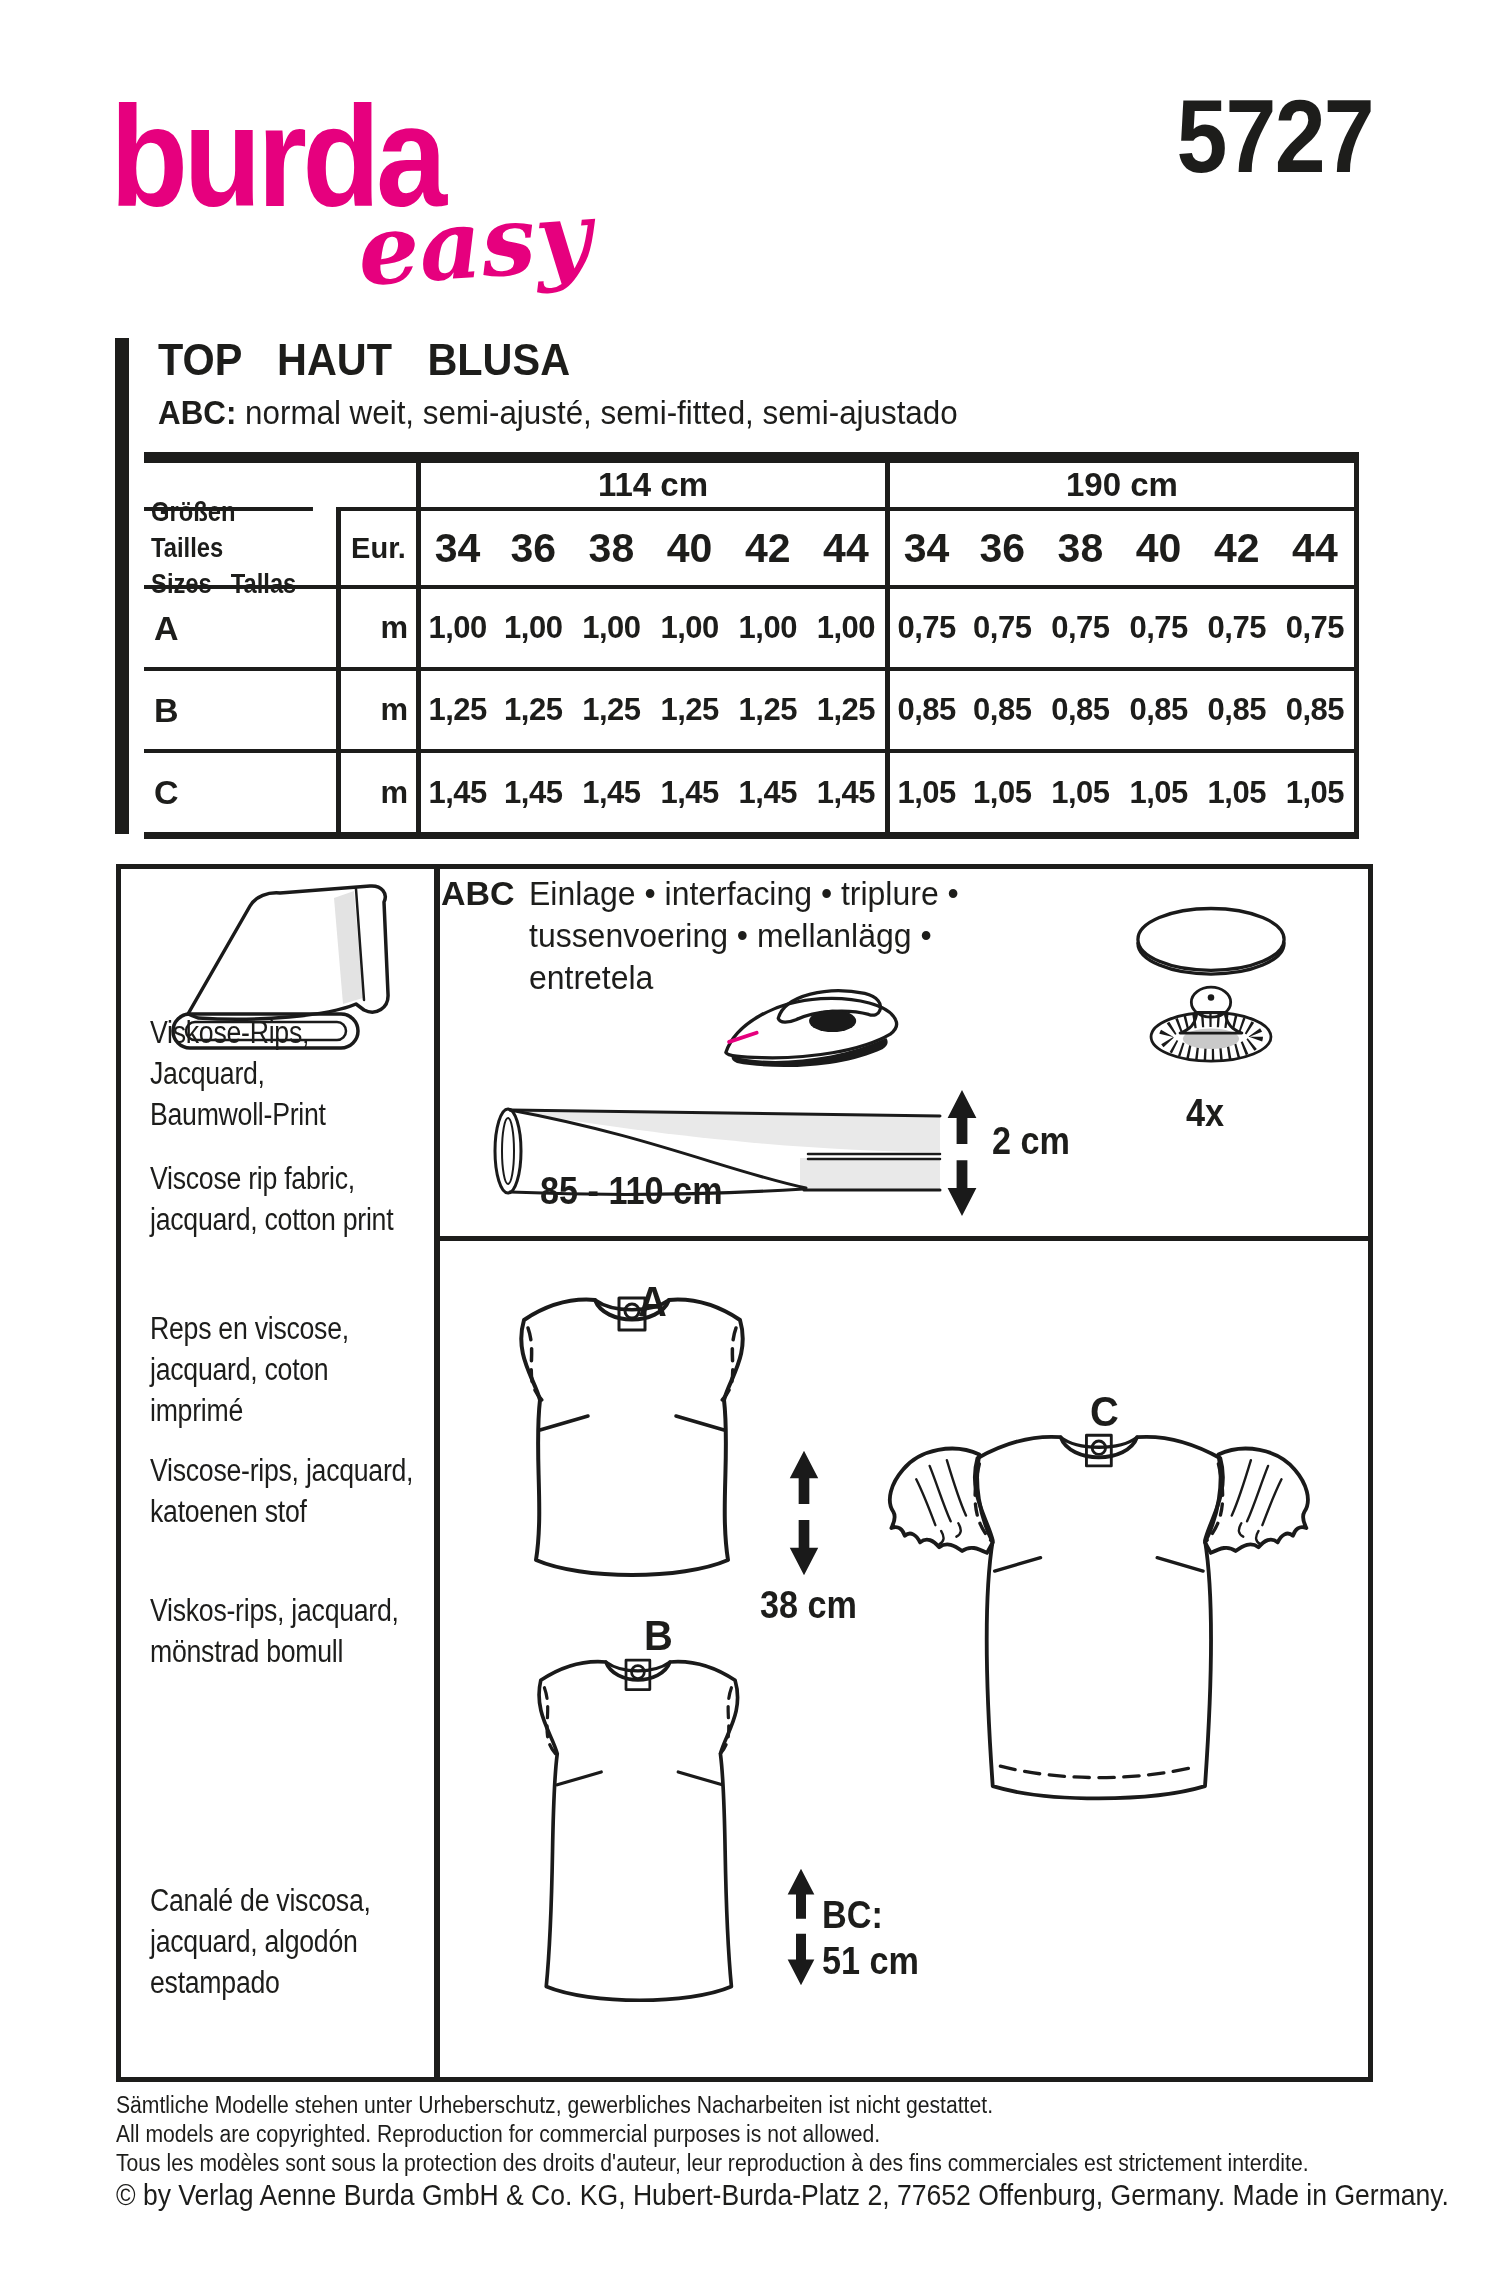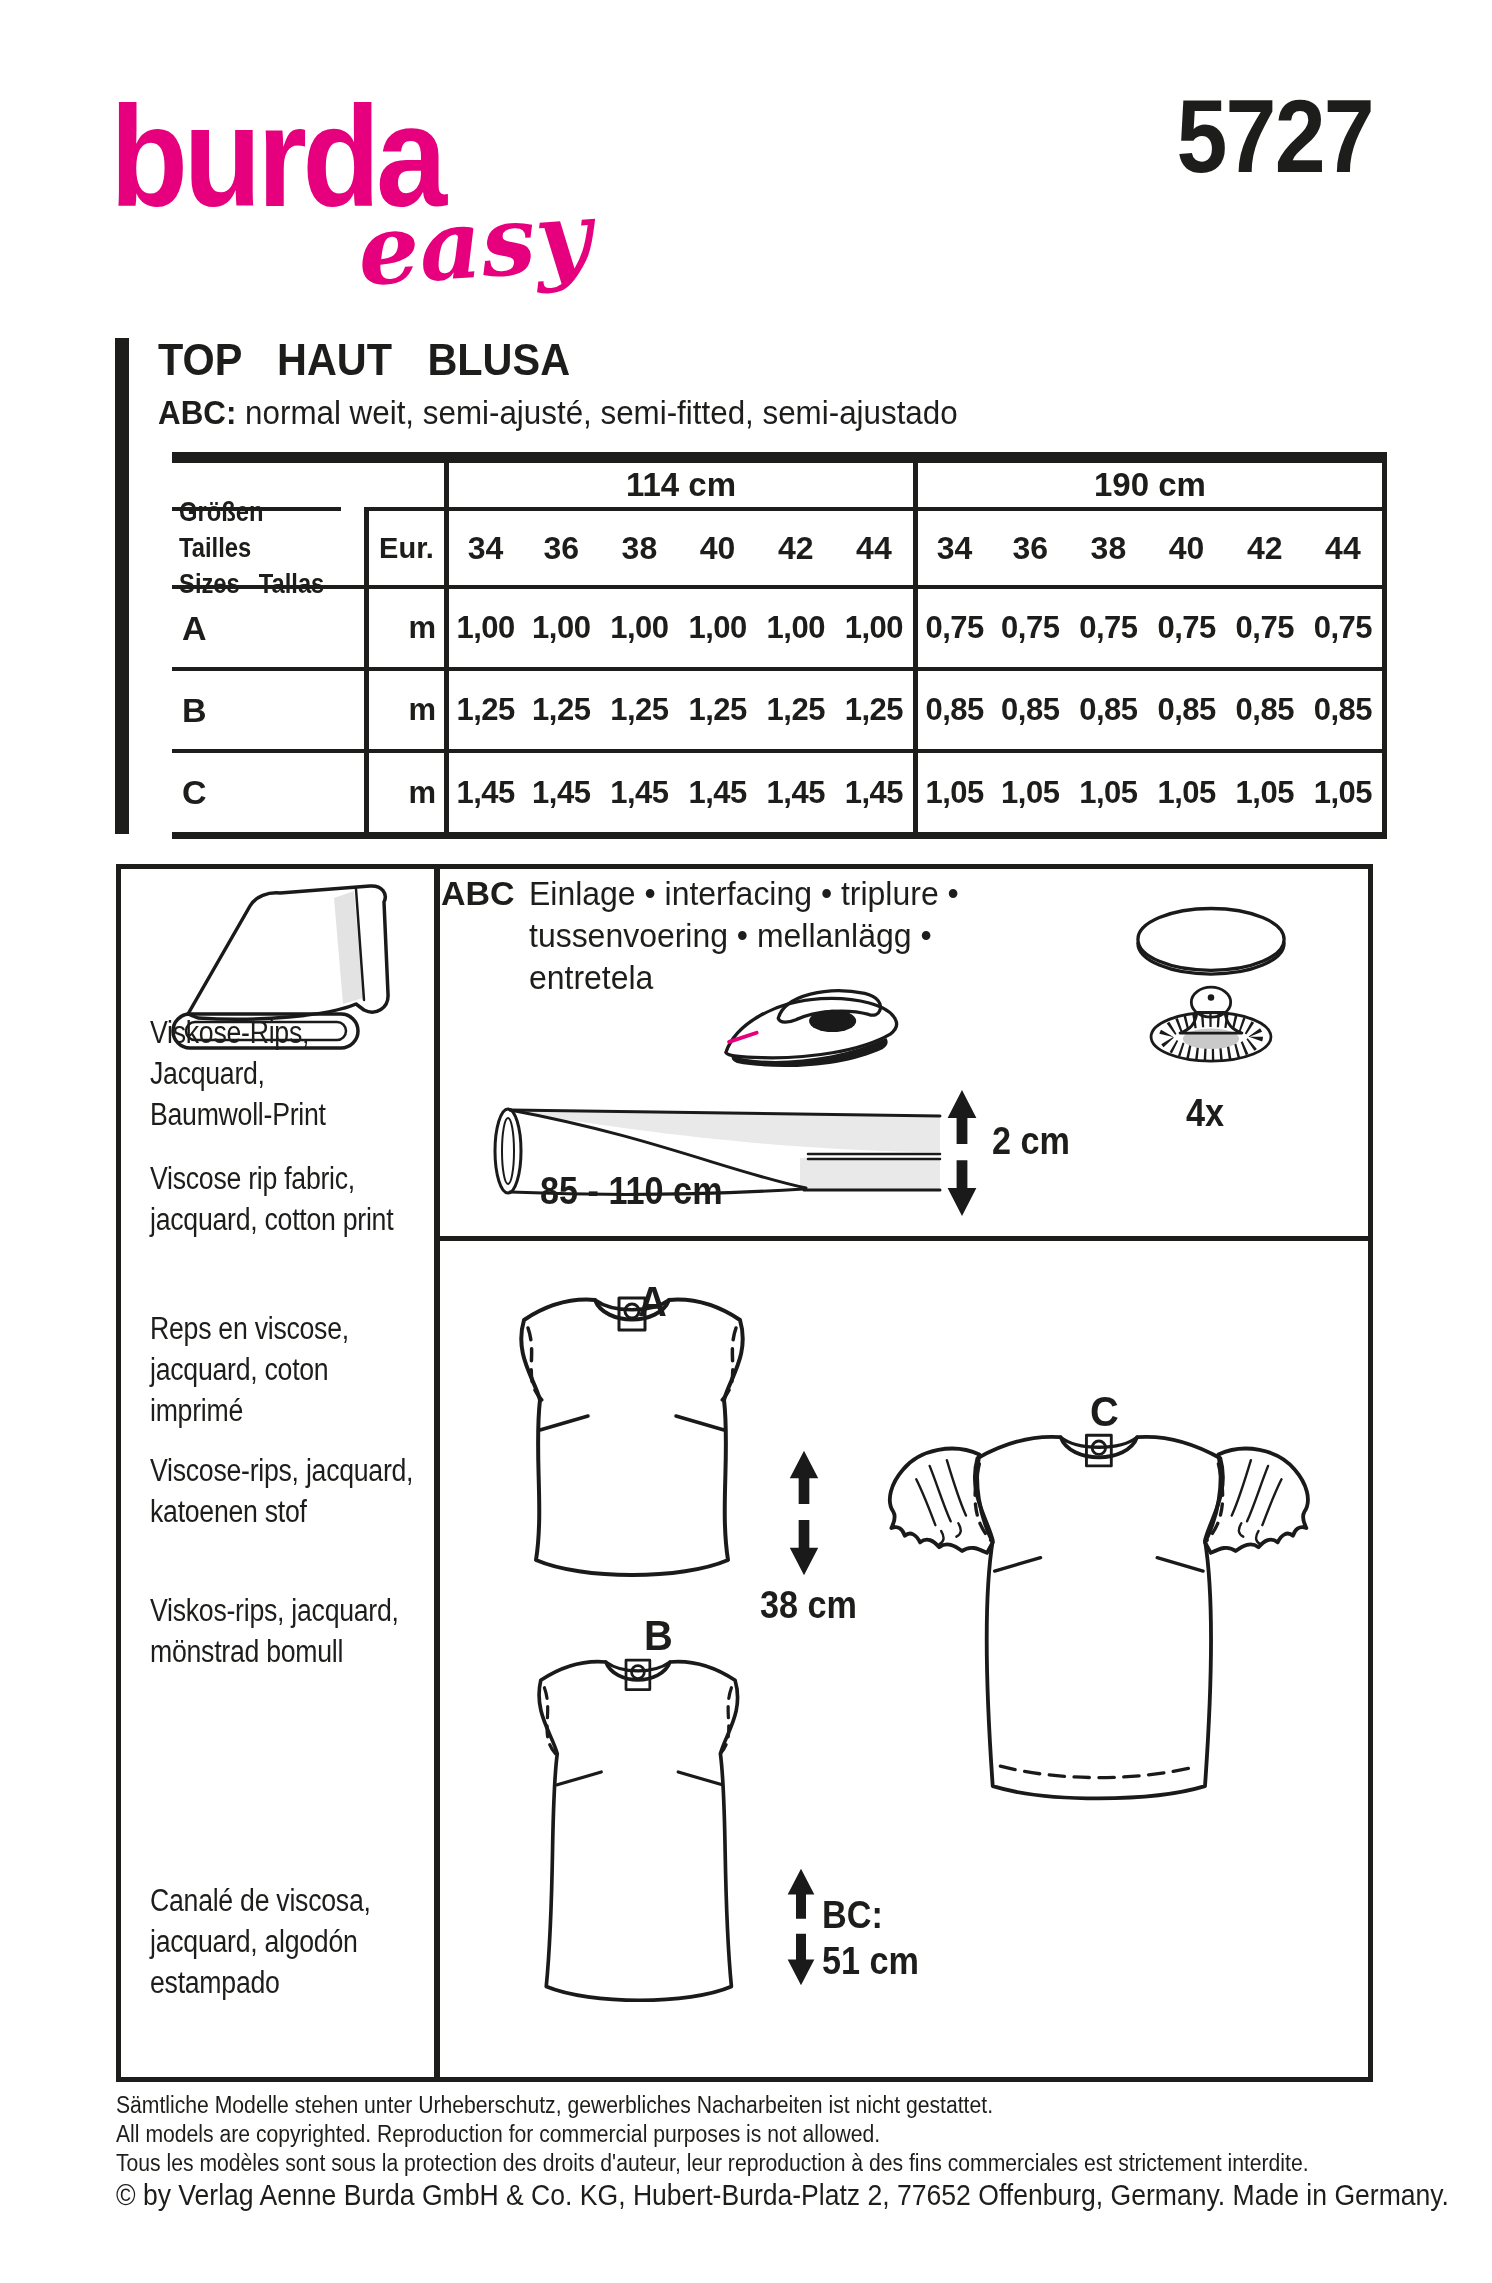--- a/index.html
+++ b/index.html
@@ -16,35 +16,35 @@
                   letter-spacing:-2px;line-height:1;transform:scaleX(.88);transform-origin:100% 0;}
 
   
   .title-bar{left:115px;top:338px;width:14px;height:496px;background:#1d1d1b;}
   .main-title{left:158px;top:334px;font-size:45px;font-weight:bold;word-spacing:26px;
               letter-spacing:0px;transform:scaleX(.92);transform-origin:0 0;}
   .fit-line{left:158px;top:394px;font-size:33px;transform:scaleX(.95);transform-origin:0 0;white-space:nowrap;}
   .fit-line b{font-weight:bold;}
 
   
-  .ftable{left:172px;top:452px;width:1215px;}
+  .ftable{left:144px;top:452px;width:1215px;}
   .ftable-topbar{width:100%;height:11px;background:#1d1d1b;}
   .ftable-grid{display:grid;width:100%;
     grid-template-columns:192px 80px repeat(12,1fr);
     grid-template-rows:44px 78px 82px 82px 83px;
     border-right:5px solid #1d1d1b;border-bottom:7px solid #1d1d1b;box-sizing:border-box;}
   .cell{display:flex;align-items:center;justify-content:center;box-sizing:border-box;
         font-weight:bold;white-space:pre-line;}
   .bt{border-top:4px solid #1d1d1b;}
   .bl{border-left:5px solid #1d1d1b;}
   .c-width{font-size:33px;}
   .c-sizelab{justify-content:flex-start;padding-left:8px;font-size:27px;line-height:36px;
              word-spacing:14px;transform:scaleX(.88);transform-origin:0 50%;}
   .c-eur{font-size:29px;}
-  .c-size{font-size:32px;}
+  .c-size{font-size:41px;}
   .c-view{justify-content:flex-start;padding-left:10px;font-size:34px;}
   .c-unit{justify-content:flex-end;padding-right:8px;font-size:31px;}
   .c-val{font-size:31px;letter-spacing:-0.5px;}
 
   
   .main-box{left:116px;top:864px;width:1257px;height:1218px;border:5px solid #1d1d1b;box-sizing:border-box;}
   .v-divider{left:434px;top:864px;width:6px;height:1218px;background:#1d1d1b;}
   .h-divider{left:437px;top:1236px;width:936px;height:5px;background:#1d1d1b;}
 
   .fab-text{font-size:31px;line-height:41px;letter-spacing:-0.3px;white-space:pre-line;

